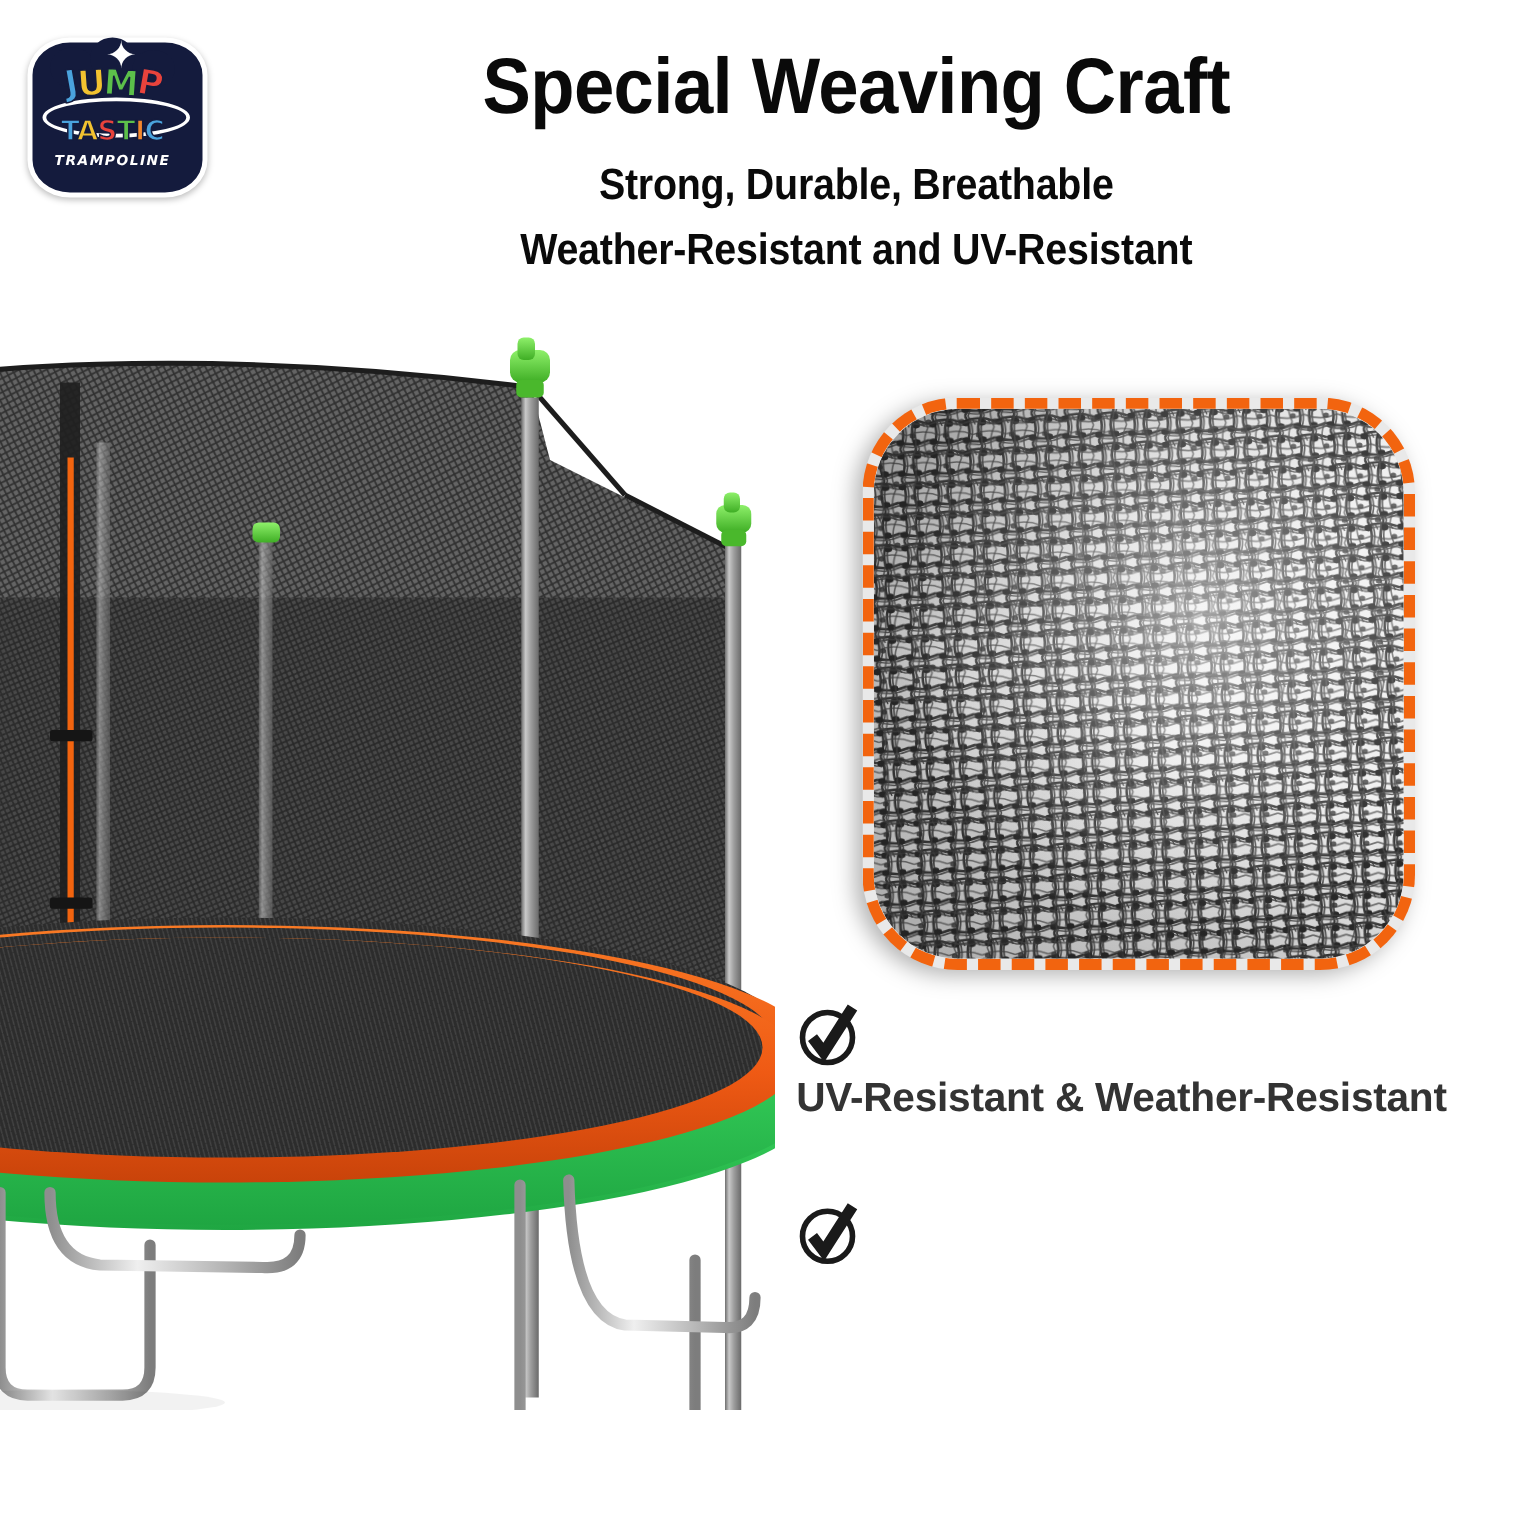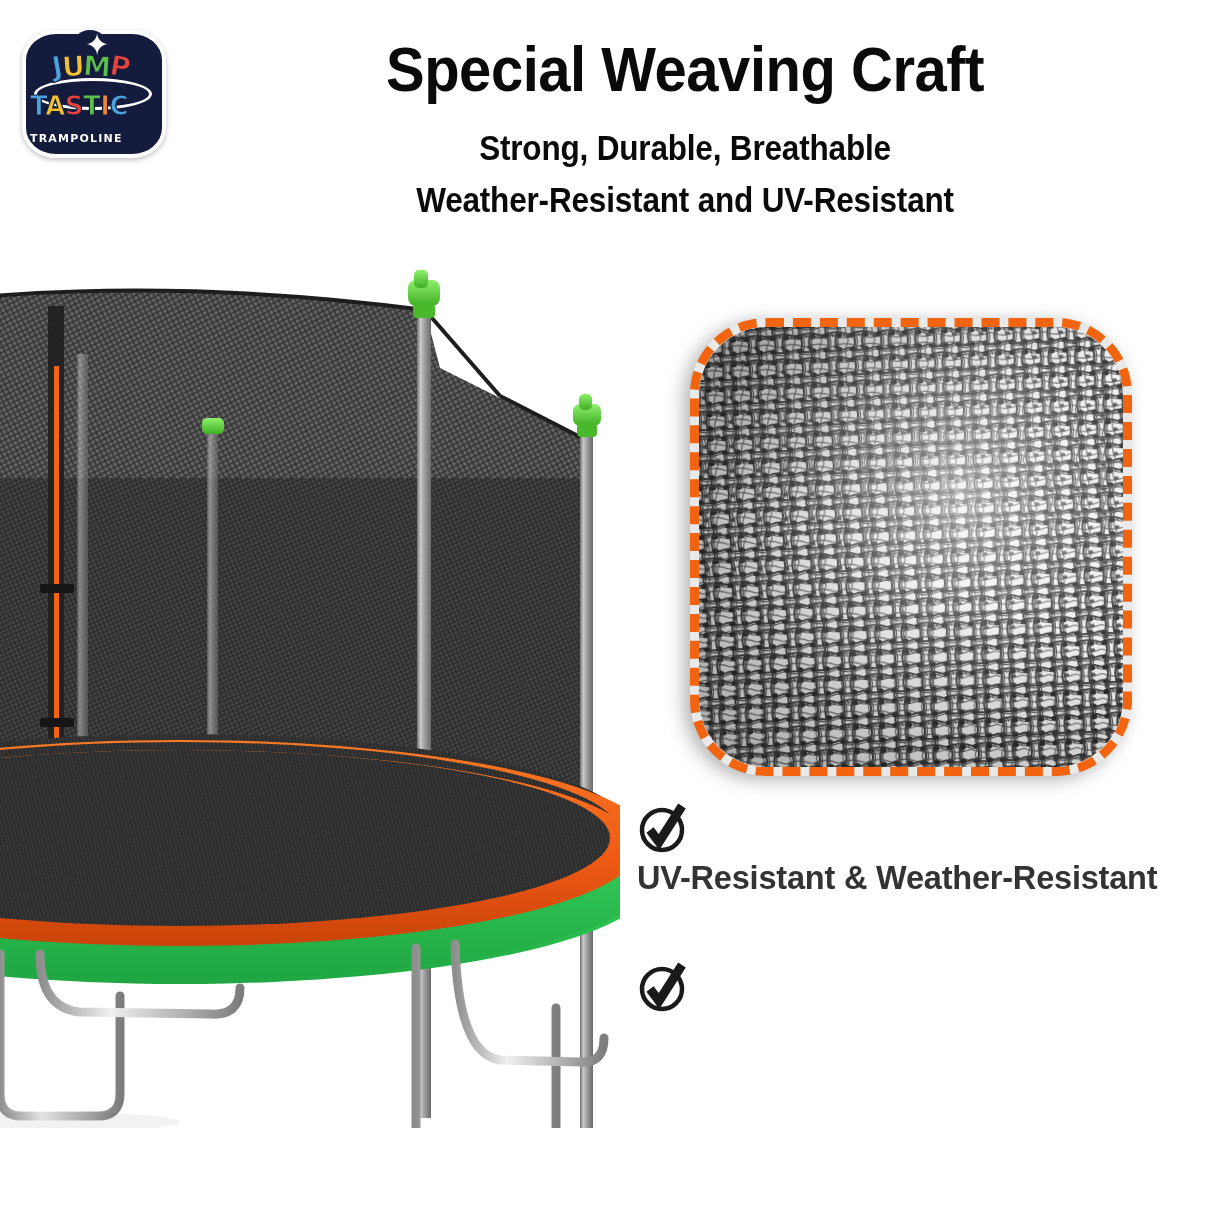--- a/index.html
+++ b/index.html
@@ -90,45 +90,47 @@
     border-radius: 50%;
     z-index: 2;
   }
   .logo-tastic {
     position: absolute;
     left: 16px;
     top: 66px;
     width: 120px;
     height: 32px;
     z-index: 3;
-    font-size: 26px;
+    text-align: center;
+    font-size: 22px;
     font-weight: bold;
     line-height: 32px;
     letter-spacing: -0.5px;
     font-family: "DejaVu Sans", sans-serif;
     -webkit-text-stroke: 1.2px #141b3d;
   }
   .lt1 { color: #4aa3dd; }
   .lt2 { color: #f2c230; }
   .lt3 { color: #e8433c; }
   .lt4 { color: #5cc04a; }
   .lt5 { color: #f2872d; }
   .lt6 { color: #4aa3dd; }
   .logo-tramp {
     position: absolute;
     left: 16px;
-    top: 108px;
+    top: 98px;
     width: 120px;
-    text-align: left;
+    text-align: center;
     color: #ffffff;
     font-size: 11px;
     font-weight: bold;
     letter-spacing: 1.2px;
     z-index: 3;
     font-family: "DejaVu Sans", sans-serif;
+    font-style: italic;
   }
 
   
   .title {
     position: absolute;
     left: 180px;
     top: 36px;
     width: 1010px;
     text-align: center;
     font-size: 63px;

